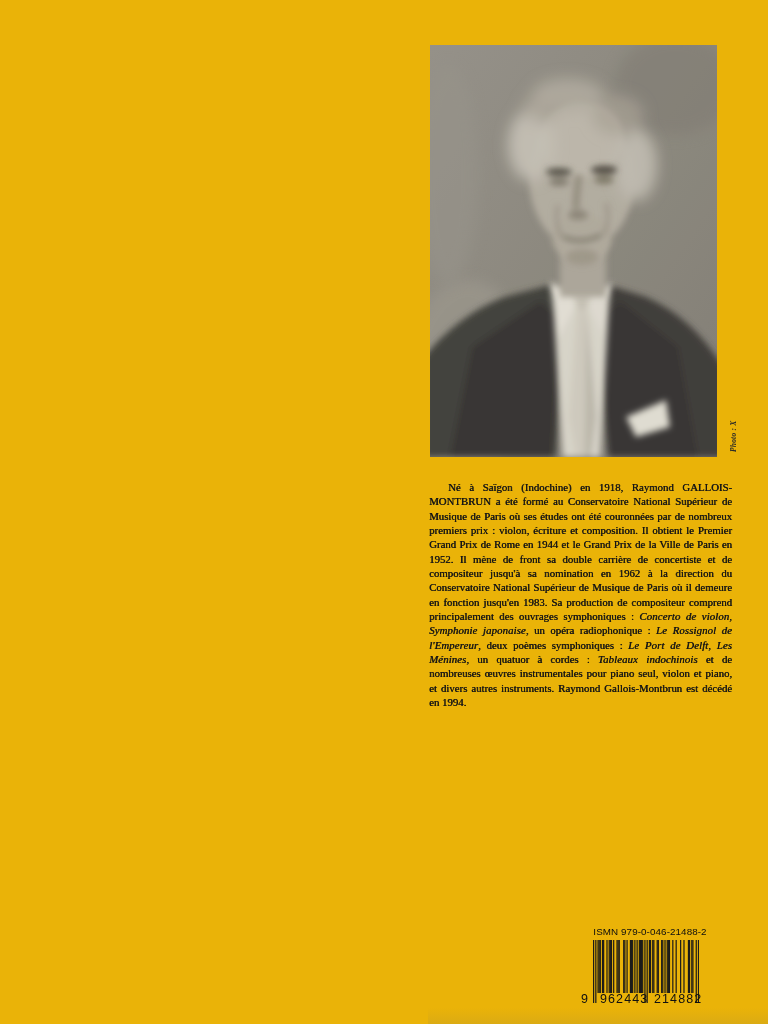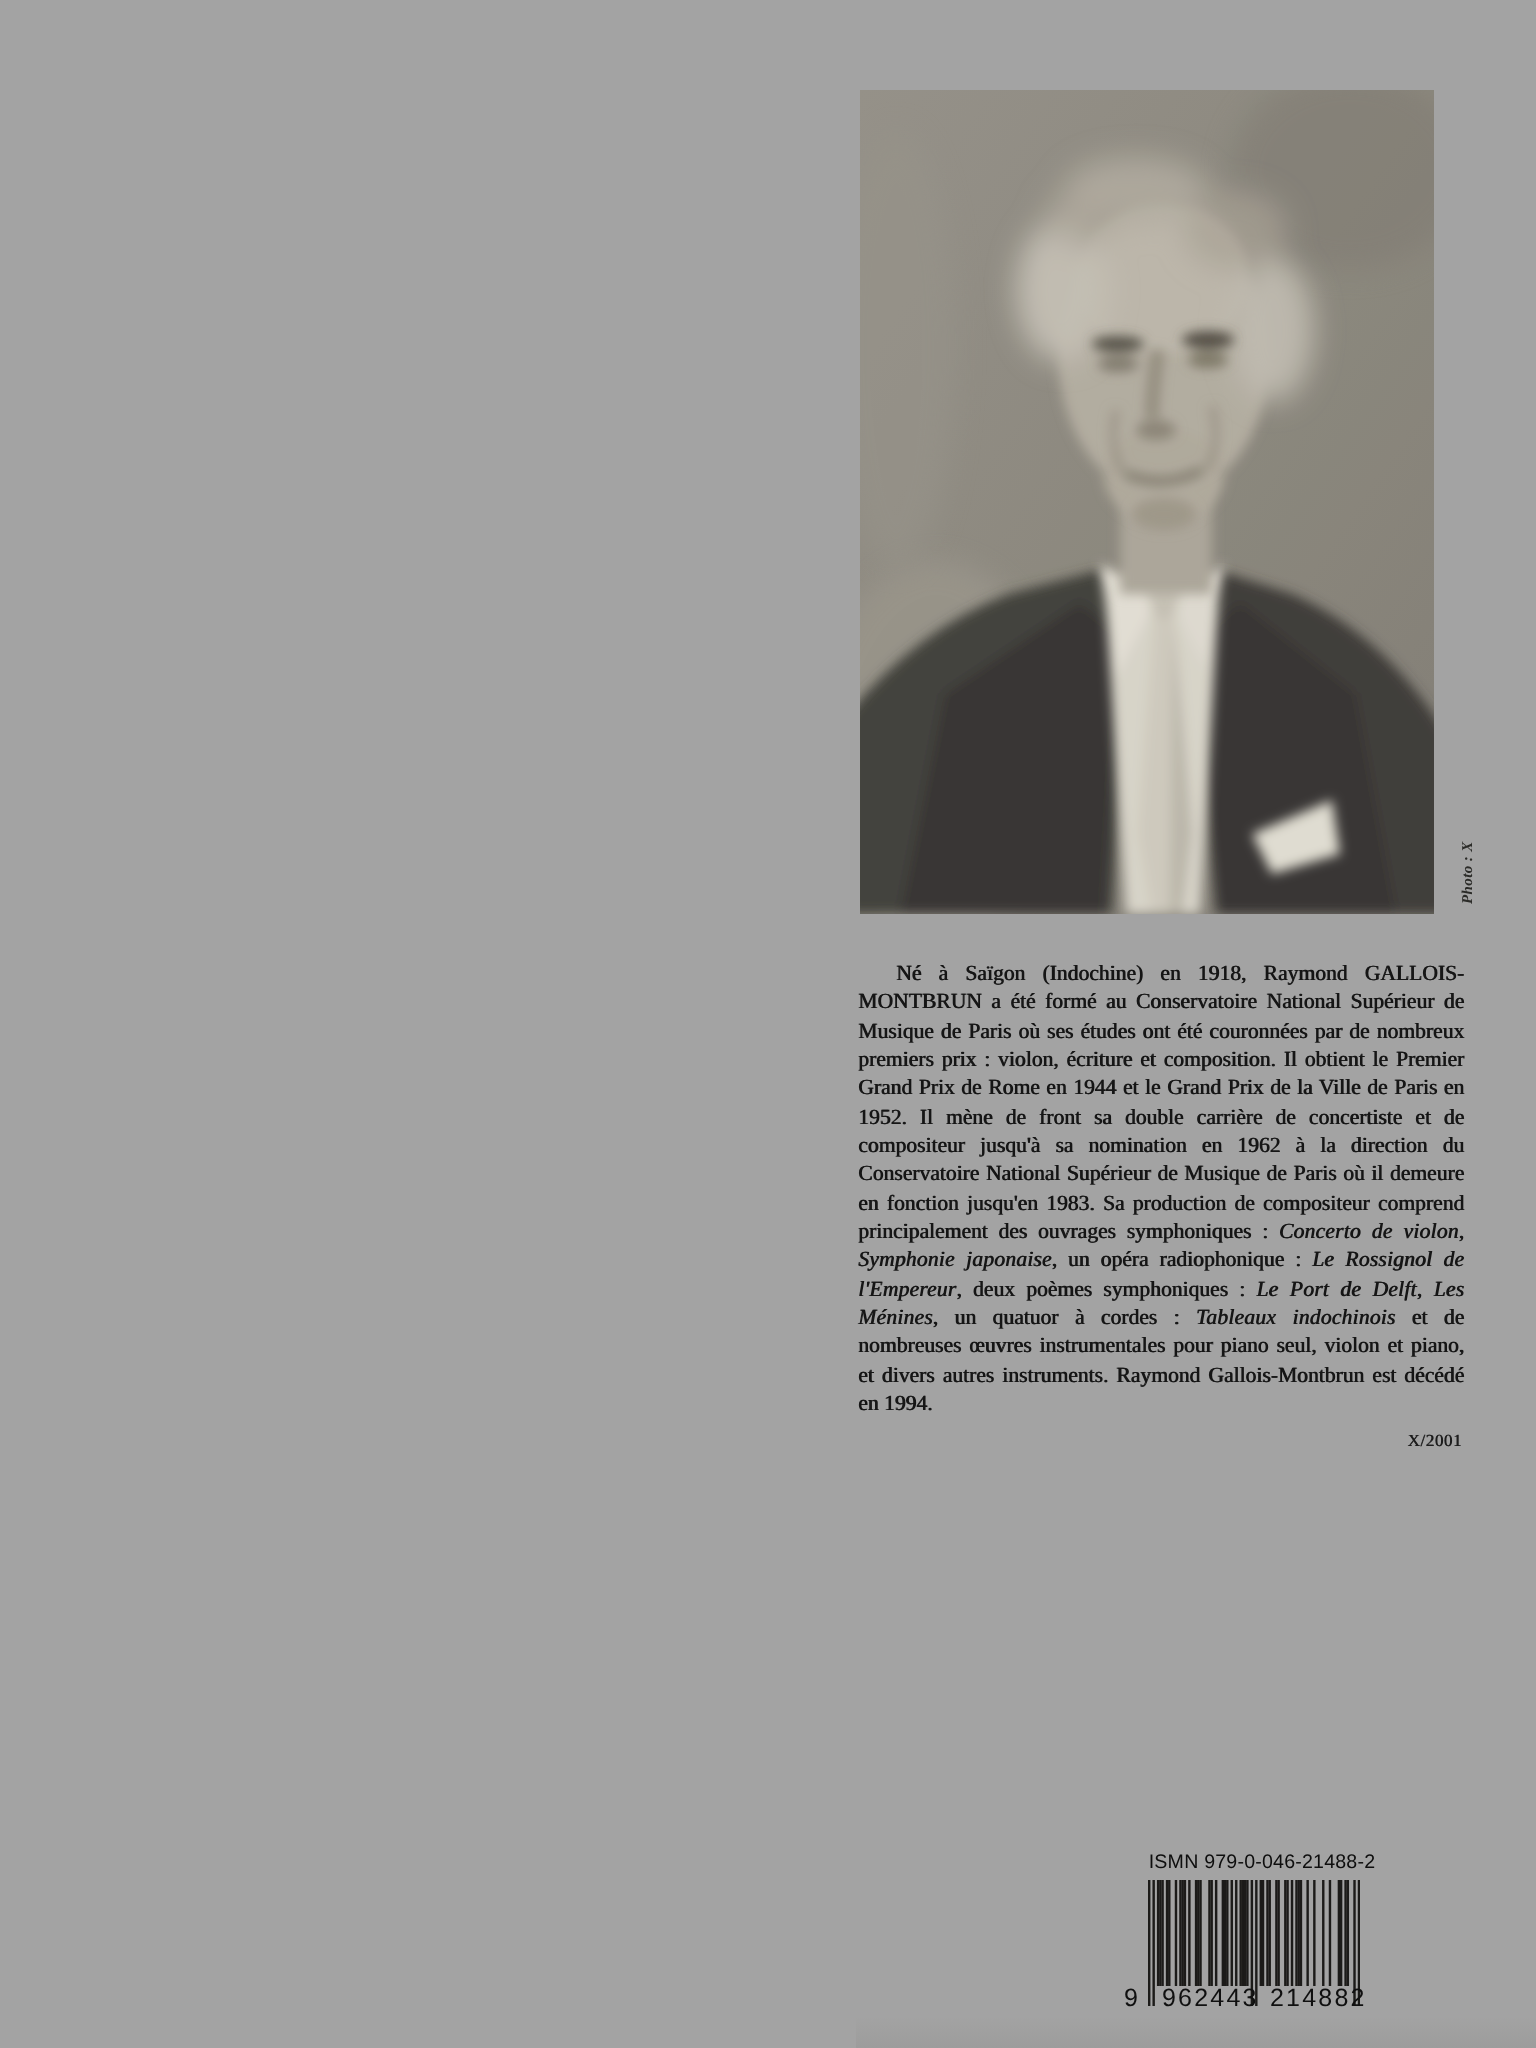--- a/index.html
+++ b/index.html
@@ -1,37 +1,37 @@
 <!DOCTYPE html>
 <html><head>
 <meta charset="utf-8">
 <style>
   html,body{margin:0;padding:0;background:#ffffff;}
   body{width:768px;height:1024px;position:relative;font-family:"Liberation Serif",serif;overflow:hidden;}
-  .page{position:absolute;inset:0;background:#a3a3a3;}
+  .page{position:absolute;inset:0;background:#eab308;}
 
   
   .photo-frame{position:absolute;left:430px;top:45px;width:287px;height:412px;overflow:hidden;background:#8d897f;}
   .photo-frame svg{display:block;}
 
   
   .photo-credit{position:absolute;left:740px;top:441px;width:46px;height:11px;
     transform-origin:0 100%;transform:rotate(-90deg);
     font-style:italic;font-weight:bold;font-size:7.5px;letter-spacing:.2px;color:#2b2b28;white-space:nowrap;}
 
   
   .bio-wrap{position:absolute;left:429px;top:480px;width:303px;}
   .bio{margin:0;text-align:justify;text-indent:19px;font-size:10.8px;line-height:14.35px;
     color:#161616;text-shadow:.4px 0 0 #161616;}
   .bio i{letter-spacing:.1px;}
   .note{text-align:right;font-size:8.5px;letter-spacing:.3px;padding:5px 1px 0 0;color:#1d1d1d;
     text-shadow:.3px 0 0 #1d1d1d;}
 
   
-  .barcode{position:absolute;left:574px;top:926px;width:114px;height:80px;}
+  .barcode{position:absolute;left:593px;top:926px;width:114px;height:80px;}
   .ismn{position:absolute;top:0;left:50%;transform:translateX(-50%);
     font-family:"Liberation Sans",sans-serif;font-size:9.8px;letter-spacing:.1px;
     white-space:nowrap;color:#0e0e0e;}
   .bars{position:absolute;left:0;top:14px;width:106px;height:63px;}
   .bdigit{position:absolute;top:66px;font-family:"Liberation Sans",sans-serif;font-size:12.5px;
     color:#101010;letter-spacing:1.1px;white-space:nowrap;}
   .bdigit.lead{left:-12px;letter-spacing:0;}
   .bdigit.g1{left:7px;}
   .bdigit.g2{left:61px;}
 
@@ -112,21 +112,20 @@
       </g>
 
       <rect width="287" height="412" fill="#8d897f" opacity="0.05"></rect>
     </svg>
   </div>
 
   <div class="photo-credit">Photo : X</div>
 
   <div class="bio-wrap">
     <p class="bio"><span>Né à Saïgon (Indochine) en 1918, Raymond GALLOIS-MONTBRUN a été formé au Conservatoire National Supérieur de Musique de Paris où ses études ont été couronnées par de nombreux premiers prix : violon, écriture et composition. Il obtient le Premier Grand Prix de Rome en 1944 et le Grand Prix de la Ville de Paris en 1952. Il mène de front sa double carrière de concertiste et de compositeur jusqu'à sa nomination en 1962 à la direction du Conservatoire National Supérieur de Musique de Paris où il demeure en fonction jusqu'en 1983. Sa production de compositeur comprend principalement des ouvrages symphoniques : </span><i>Concerto de violon, Symphonie japonaise</i><span>, un opéra radiophonique : </span><i>Le Rossignol de l'Empereur</i><span>, deux poèmes symphoniques : </span><i>Le Port de Delft, Les Ménines</i><span>, un quatuor à cordes : </span><i>Tableaux indochinois</i><span> et de nombreuses œuvres instrumentales pour piano seul, violon et piano, et divers autres instruments. Raymond Gallois-Montbrun est décédé en 1994.</span></p>
-    <div class="note">X/2001</div>
   </div>
 
   <div class="barcode">
     <div class="ismn">ISMN 979-0-046-21488-2</div>
     <svg class="bars" viewBox="0 0 95 63" preserveAspectRatio="none" xmlns="http://www.w3.org/2000/svg">
         <rect x="0" y="0" width="1.08" height="63" fill="#1c1b19"></rect>
         <rect x="2" y="0" width="1.08" height="63" fill="#1c1b19"></rect>
         <rect x="4" y="0" width="1.08" height="53" fill="#1c1b19"></rect>
         <rect x="5" y="0" width="1.08" height="53" fill="#1c1b19"></rect>
         <rect x="6" y="0" width="1.08" height="53" fill="#1c1b19"></rect>

